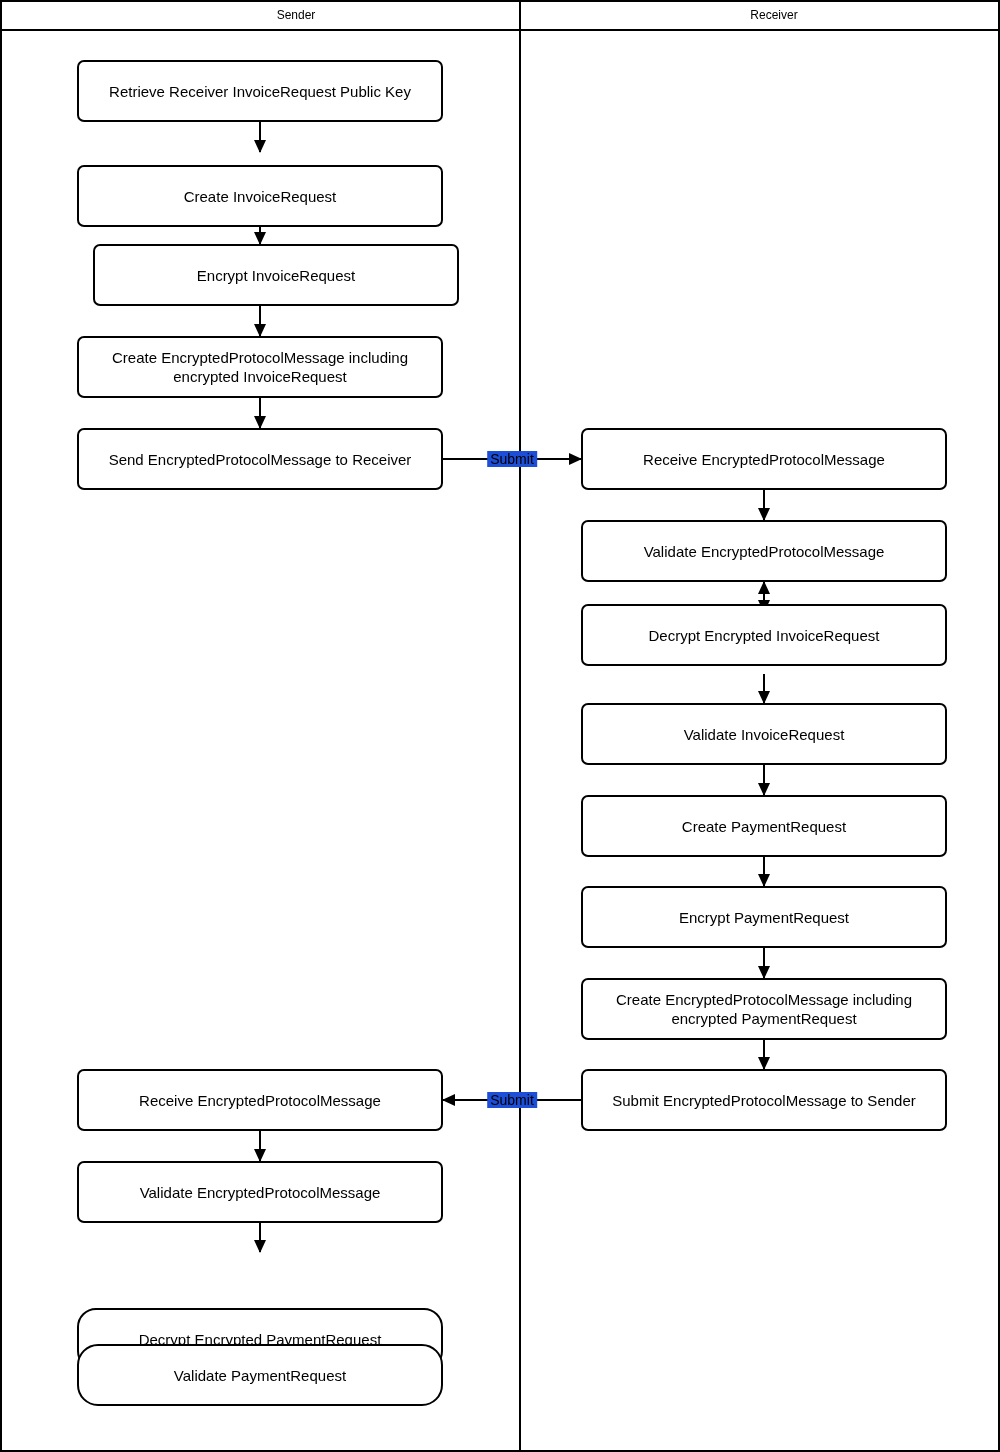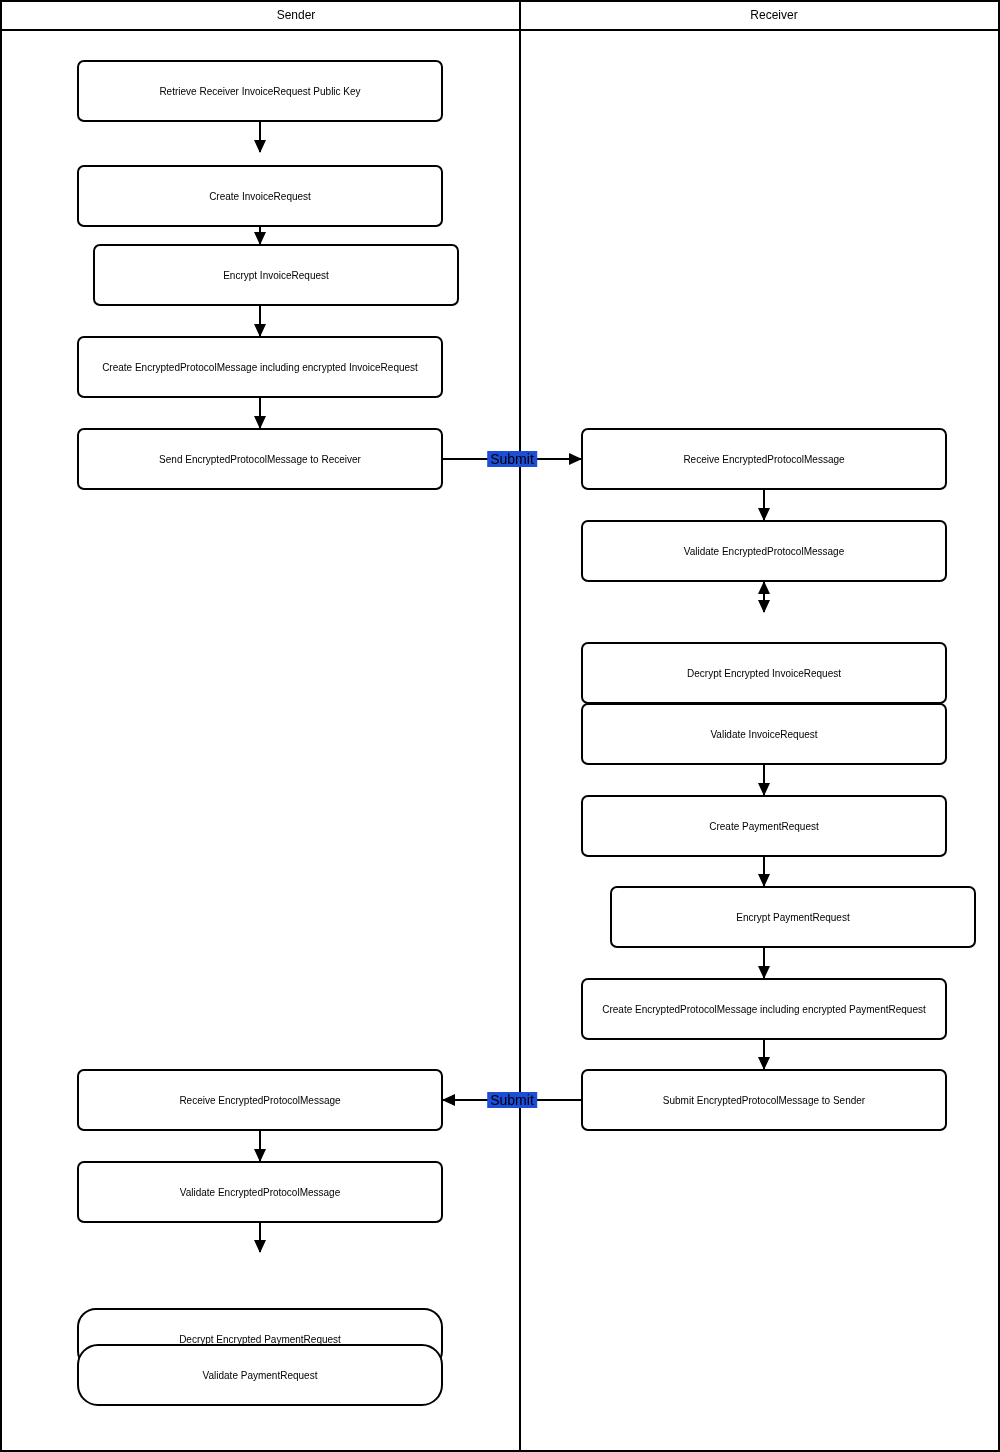--- a/index.html
+++ b/index.html
@@ -10,21 +10,21 @@
   .frame{position:absolute;inset:0;border:2px solid #000;pointer-events:none;z-index:6;}
   .divider{position:absolute;left:519px;top:0;bottom:0;width:2px;background:#000;z-index:0;}
   .header{position:absolute;left:0;top:0;width:100%;height:29px;border-bottom:2px solid #000;z-index:1;}
   .lane-title{position:absolute;top:0;height:29px;display:flex;align-items:center;justify-content:center;font-size:12px;}
   .lane-title.sender{left:0;width:520px;padding-left:36px;}
   .lane-title.receiver{left:520px;right:0;margin-left:28px;}
   .node{
     position:absolute;width:366px;height:62px;box-sizing:border-box;
     border:2px solid #000;border-radius:7px;background:#fff;
     display:flex;align-items:center;justify-content:center;
-    text-align:center;font-size:10px;line-height:19px;padding:2px 13px;z-index:2;
+    text-align:center;font-size:15px;line-height:19px;padding:2px 13px;z-index:2;
   }
   .vedge{position:absolute;width:2px;background:#000;z-index:1;}
   .hedge{position:absolute;height:2px;background:#000;z-index:1;}
   .ah{position:absolute;width:0;height:0;}
   .ah-down{left:-5px;bottom:-1px;border-left:6px solid transparent;border-right:6px solid transparent;border-top:13px solid #000;}
   .ah-up{left:-5px;top:-1px;border-left:6px solid transparent;border-right:6px solid transparent;border-bottom:13px solid #000;}
   .ah-right{top:-5px;right:-1px;border-top:6px solid transparent;border-bottom:6px solid transparent;border-left:13px solid #000;}
   .ah-left{top:-5px;left:-1px;border-top:6px solid transparent;border-bottom:6px solid transparent;border-right:13px solid #000;}
   .edge-label{
     position:absolute;left:50%;top:50%;transform:translate(-50%,-50%);
@@ -41,24 +41,24 @@
     <div class="lane-title receiver">Receiver</div>
   </div>
   <div class="frame"></div>
 <div class="node" style="left: 77px; top: 60px;">Retrieve Receiver InvoiceRequest Public Key</div>
     <div class="node" style="left: 77px; top: 152px; margin-top: 13px;">Create InvoiceRequest</div>
     <div class="node" style="left: 77px; top: 244px; margin-left: 16px;">Encrypt InvoiceRequest</div>
     <div class="node" style="left: 77px; top: 336px;">Create EncryptedProtocolMessage including encrypted InvoiceRequest</div>
     <div class="node" style="left: 77px; top: 428px;">Send EncryptedProtocolMessage to Receiver</div>
     <div class="node" style="left: 581px; top: 428px;">Receive EncryptedProtocolMessage</div>
     <div class="node" style="left: 581px; top: 520px;">Validate EncryptedProtocolMessage</div>
-    <div class="node" style="left: 581px; top: 642px;">Decrypt Encrypted InvoiceRequest</div>
+    <div class="node" style="left: 581px; top: 604px;">Decrypt Encrypted InvoiceRequest</div>
     <div class="node" style="left: 581px; top: 703px;">Validate InvoiceRequest</div>
     <div class="node" style="left: 581px; top: 795px;">Create PaymentRequest</div>
-    <div class="node" style="left: 581px; top: 886px; margin-left: 29px;">Encrypt PaymentRequest</div>
+    <div class="node" style="left: 581px; top: 886px;">Encrypt PaymentRequest</div>
     <div class="node" style="left: 581px; top: 978px;">Create EncryptedProtocolMessage including encrypted PaymentRequest</div>
     <div class="node" style="left: 581px; top: 1069px;">Submit EncryptedProtocolMessage to Sender</div>
     <div class="node" style="left: 77px; top: 1069px;">Receive EncryptedProtocolMessage</div>
     <div class="node" style="left: 77px; top: 1161px;">Validate EncryptedProtocolMessage</div>
     <div class="node" style="left: 77px; top: 1308px; border-radius: 19px;">Decrypt Encrypted PaymentRequest</div>
     <div class="node" style="left: 77px; top: 1344px; border-radius: 21px;">Validate PaymentRequest</div>
     <div class="vedge" style="left: 259px; top: 122px; height: 30px;">
       <div class="ah ah-down"></div>
     </div>
     <div class="vedge" style="left: 259px; top: 214px; height: 30px;">

